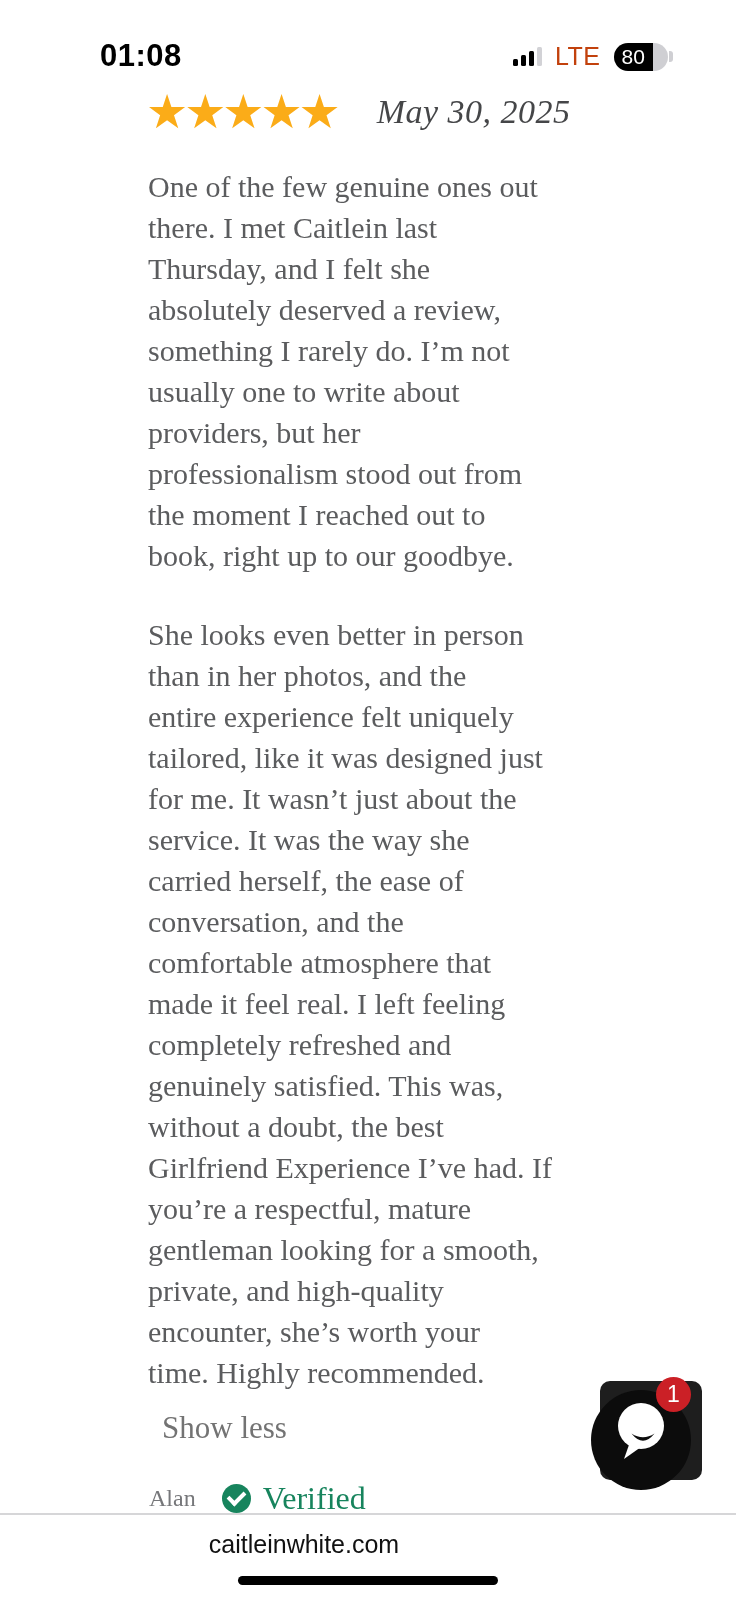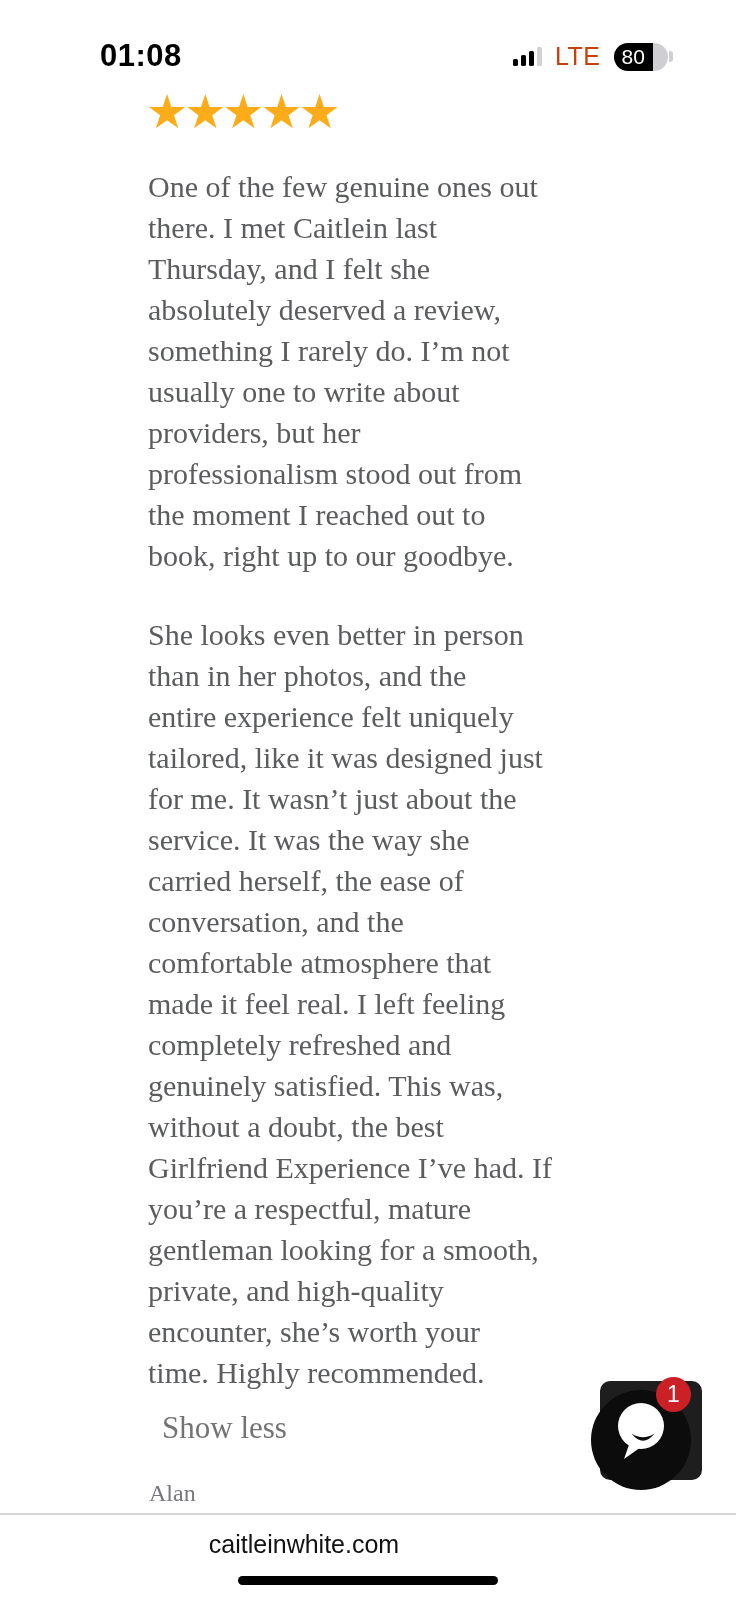--- a/index.html
+++ b/index.html
@@ -104,20 +104,21 @@
   <div class="battery">
     <div class="battery-body">
       <span class="battery-pct">80</span>
     </div>
     <div class="battery-nub"></div>
   </div>
 </div>
 
 <div class="rating-row">
   <span class="stars">★★★★★</span>
+  <span class="review-date">May 30, 2025</span>
 </div>
 
 <div class="para p1">One of the few genuine ones out
 there. I met Caitlein last
 Thursday, and I felt she
 absolutely deserved a review,
 something I rarely do. I’m not
 usually one to write about
 providers, but her
 professionalism stood out from
@@ -140,20 +141,26 @@
 you’re a respectful, mature
 gentleman looking for a smooth,
 private, and high-quality
 encounter, she’s worth your
 time. Highly recommended.</div>
 
 <button class="show-less">Show less</button>
 
 <div class="author-row">
   <span class="author-name">Alan</span>
+  <span class="verified-badge">
+    <span class="verified-circle">
+        <span class="verified-check"></span>
+      </span>
+    <span class="verified-text">Verified</span>
+  </span>
 </div>
 
 <div class="chat-widget">
   <svg width="102" height="99" viewBox="0 0 102 99">
     <circle cx="41" cy="59" r="50" fill="#0c0c0c"></circle>
     <circle cx="41" cy="45" r="23" fill="#ffffff"></circle>
     <path d="M30 61 L24 78 L41 66 Z" fill="#ffffff"></path>
     <path d="M31.5 52.5 Q43 60 54.5 52.5 Q43 67 31.5 52.5 Z" fill="#0c0c0c"></path>
   </svg>
 </div>

